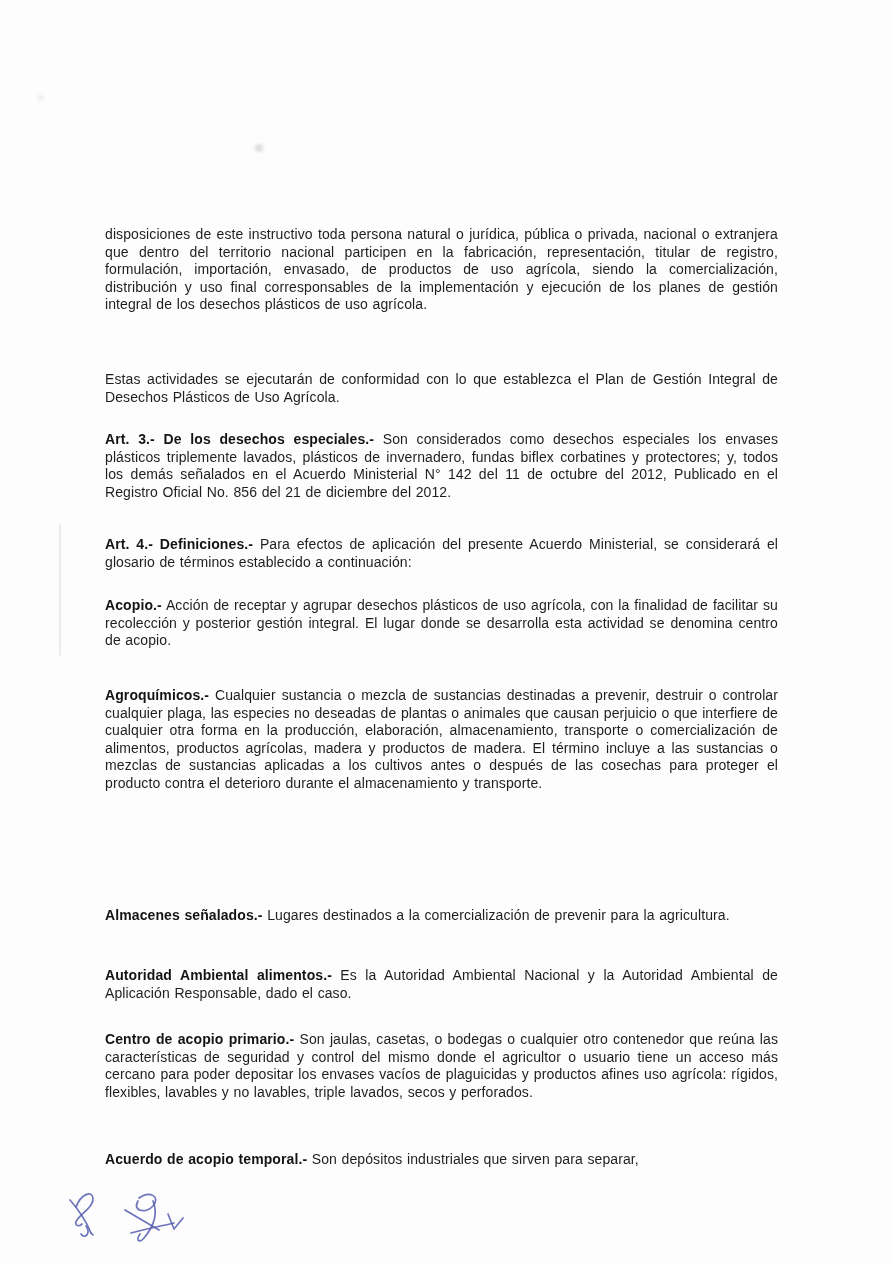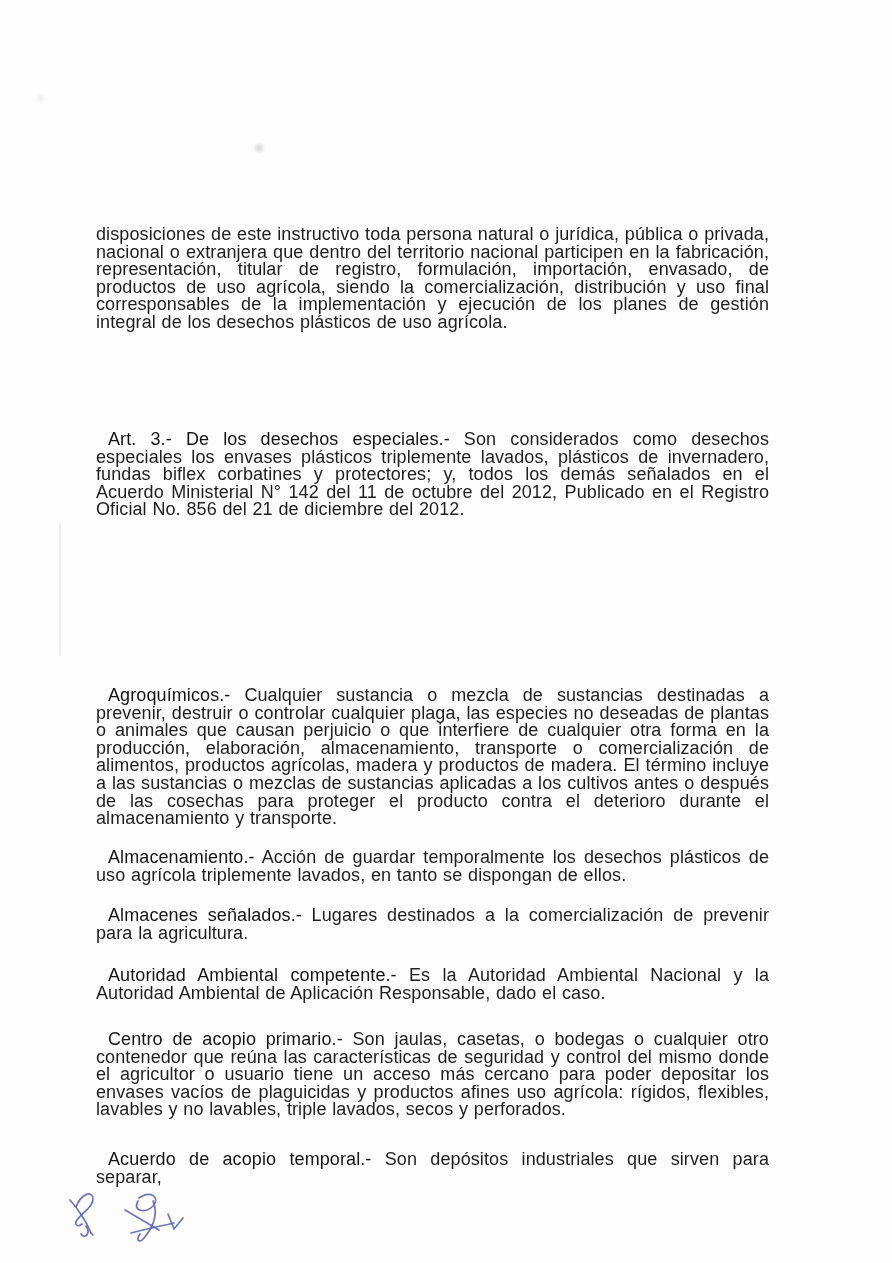--- a/index.html
+++ b/index.html
@@ -11,34 +11,33 @@
     position: relative;
     width: 892px;
     height: 1263px;
     background: #fdfdfd;
     font-family: "Liberation Sans", sans-serif;
     color: #1d1d1d;
     overflow: hidden;
   }
   .para {
     position: absolute;
-    left: 96px;
+    left: 105px;
     width: 673px;
     margin: 0;
     text-align: justify;
-    font-size: 18px;
+    font-size: 14px;
     line-height: 17.6px;
     letter-spacing: 0.1px;
     word-spacing: 0.6px;
     color: #1e1e1e;
   }
   .para b {
-    font-weight: normal;
+    font-weight: bold;
     color: #141414;
-    margin-left: 12px;
   }
   
   .p0  { top: 226px; }
   .p1  { top: 371px; }
   .p2  { top: 431px; }
   .p3  { top: 536px; }
   .p4  { top: 597px; }
   .p5  { top: 687px; }
   .p6  { top: 849px; }
   .p7  { top: 907px; }
@@ -91,32 +90,34 @@
     filter: blur(1.5px);
   }
 </style>
 </head>
 <body>
 
 <div class="page">
 
   <p class="para p0"><span>disposiciones de este instructivo toda persona natural o jurídica, pública o privada, nacional o extranjera que dentro del territorio nacional participen en la fabricación, representación, titular de registro, formulación, importación, envasado, de productos de uso agrícola, siendo la comercialización, distribución y uso final corresponsables de la implementación y ejecución de los planes de gestión integral de los desechos plásticos de uso agrícola.</span></p>
 
+  <p class="para p1"><span>Estas actividades se ejecutarán de conformidad con lo que establezca el Plan de Gestión Integral de Desechos Plásticos de Uso Agrícola.</span></p>
 
   <p class="para p2"><b>Art. 3.-  De los desechos especiales.-</b><span> Son considerados como desechos especiales los envases plásticos triplemente lavados, plásticos de invernadero, fundas biflex corbatines y protectores;  y, todos los demás señalados en el Acuerdo Ministerial N° 142 del 11 de octubre del 2012, Publicado en el Registro Oficial No. 856 del 21 de diciembre del 2012.</span></p>
 
+  <p class="para p3"><b>Art. 4.- Definiciones.-</b><span> Para efectos de aplicación del presente Acuerdo Ministerial, se considerará el glosario de términos establecido a continuación:</span></p>
 
+  <p class="para p4"><b>Acopio.-</b><span> Acción de receptar y agrupar desechos plásticos de uso agrícola, con la finalidad de facilitar su recolección y posterior gestión integral. El lugar donde se desarrolla esta actividad se denomina centro de acopio.</span></p>
 
   <p class="para p5"><b>Agroquímicos.-</b><span> Cualquier sustancia o mezcla de sustancias destinadas a prevenir, destruir o controlar cualquier plaga, las especies no deseadas de plantas o animales que causan perjuicio o que interfiere de cualquier otra forma en la producción, elaboración, almacenamiento, transporte o comercialización de alimentos, productos agrícolas, madera y productos de madera. El término incluye a las sustancias o mezclas de sustancias aplicadas a los cultivos antes o después de las cosechas para proteger el producto contra el deterioro durante el almacenamiento y transporte.</span></p>
 
-  <p class="para p6"><b>Almacenamiento.-</b><span> Acción de guardar temporalmente los desechos plásticos de uso agrícola triplemente lavados, en tanto se dispongan de ellos.</span></p>
 
   <p class="para p7"><b>Almacenes señalados.-</b><span> Lugares destinados a la comercialización de prevenir para la agricultura.</span></p>
 
-  <p class="para p8"><b>Autoridad Ambiental competente.-</b><span> Es la Autoridad Ambiental Nacional y la Autoridad Ambiental de Aplicación Responsable, dado el caso.</span></p>
+  <p class="para p8"><b>Autoridad Ambiental alimentos.-</b><span> Es la Autoridad Ambiental Nacional y la Autoridad Ambiental de Aplicación Responsable, dado el caso.</span></p>
 
   <p class="para p9"><b>Centro de acopio primario.-</b><span> Son jaulas, casetas, o bodegas o cualquier otro contenedor que reúna las características de seguridad y control del mismo donde el agricultor o usuario tiene un acceso más cercano para poder depositar los envases  vacíos de plaguicidas y productos afines uso agrícola: rígidos, flexibles, lavables y no lavables, triple lavados, secos y perforados.</span></p>
 
   <p class="para p10"><b>Acuerdo de acopio temporal.-</b><span> Son depósitos industriales que sirven para separar,</span></p>
 
   <svg class="signature" viewBox="0 0 140 75" xmlns="http://www.w3.org/2000/svg">
 
     <path d="M14 24 C19 11, 30 7, 31 15 C32 23, 21 29, 15 37 C12 41, 15 45, 20 41"></path>
     <path d="M8 17 C16 26, 24 38, 29 50"></path>
     <path d="M24 43 C29 50, 23 57, 19 51"></path>

